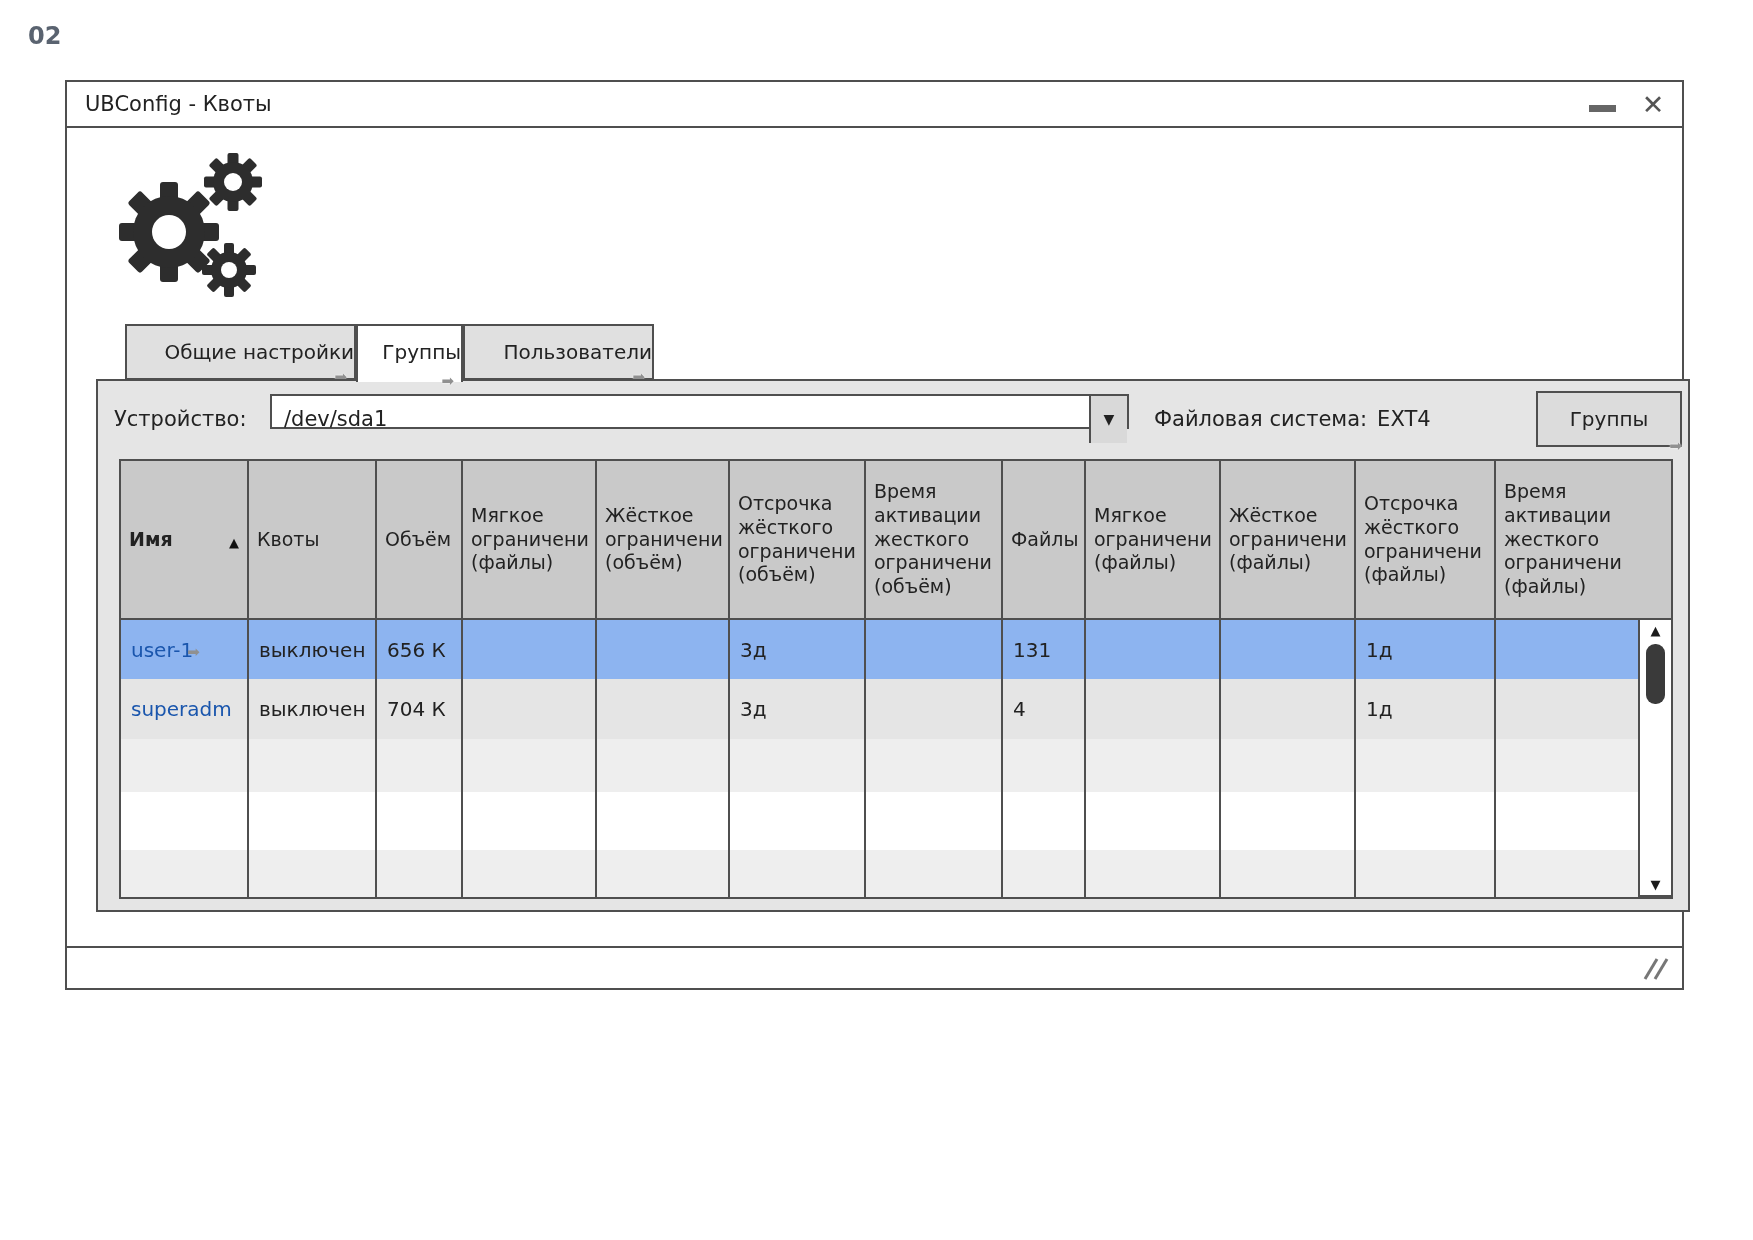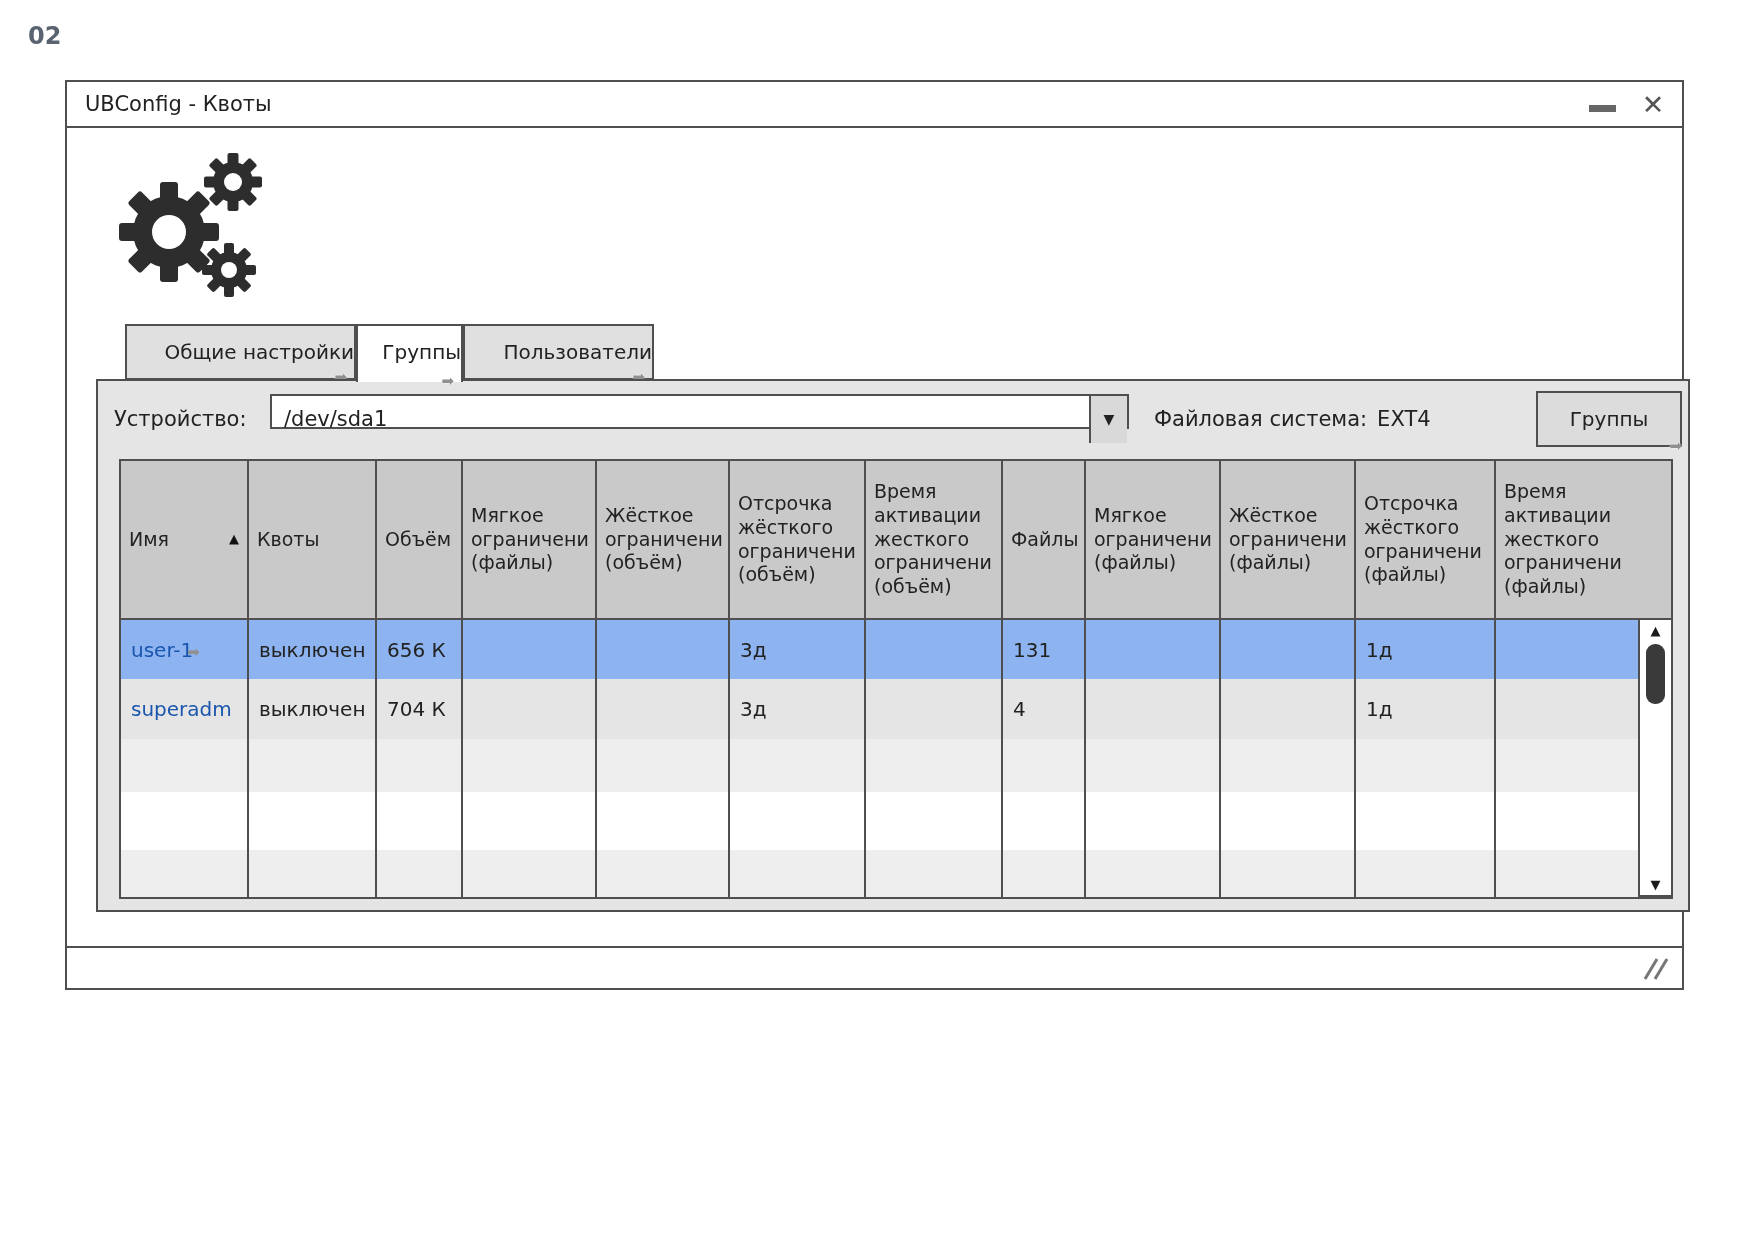--- a/index.html
+++ b/index.html
@@ -49,21 +49,21 @@
   .table-wrap { position:absolute; left:21px; top:78px; width:1552px; height:440px; }
   table.quota { border-collapse:collapse; table-layout:fixed; width:1552px;
     border:2px solid #4f4f4f; }
   .quota th, .quota td { border-left:2px solid #4f4f4f; border-right:2px solid #4f4f4f;
     overflow:hidden; white-space:normal; }
   .quota thead th { height:159px; background:#c9c9c9; font-size:19px; font-weight:normal;
     text-align:left; vertical-align:middle; padding:6px 8px; line-height:1.25;
     border-bottom:2px solid #4f4f4f; cursor:pointer; }
   .quota td { height:60px; font-size:20px; padding-left:10px; vertical-align:middle;
     white-space:nowrap; }
-  .first-header { display:flex; justify-content:space-between; align-items:center; }
+  .first-header { display:flex; justify-content:space-between; align-items:flex-end;font-weight:bold; }
   .sort-icon { font-size:13px; color:#111; }
   tr.selected td { background:#8db4f0; }
   tr.filler-gray td { background:#eeeeee; height:53px; }
   tr.filler-white td { background:#ffffff; height:58px; }
   tr.filler-gray2 td { background:#eeeeee; height:48px; }
   .cell-link { color:#1a56ad; cursor:pointer; }
   .link-arrow { color:#909090; font-size:15px; margin-left:-6px; text-decoration:none; display:inline-block; }
 
   .scrollbar { position:absolute; left:1519px; top:159px; width:35px; height:279px;
     background:#fff; border:2px solid #4f4f4f; z-index:5; }

